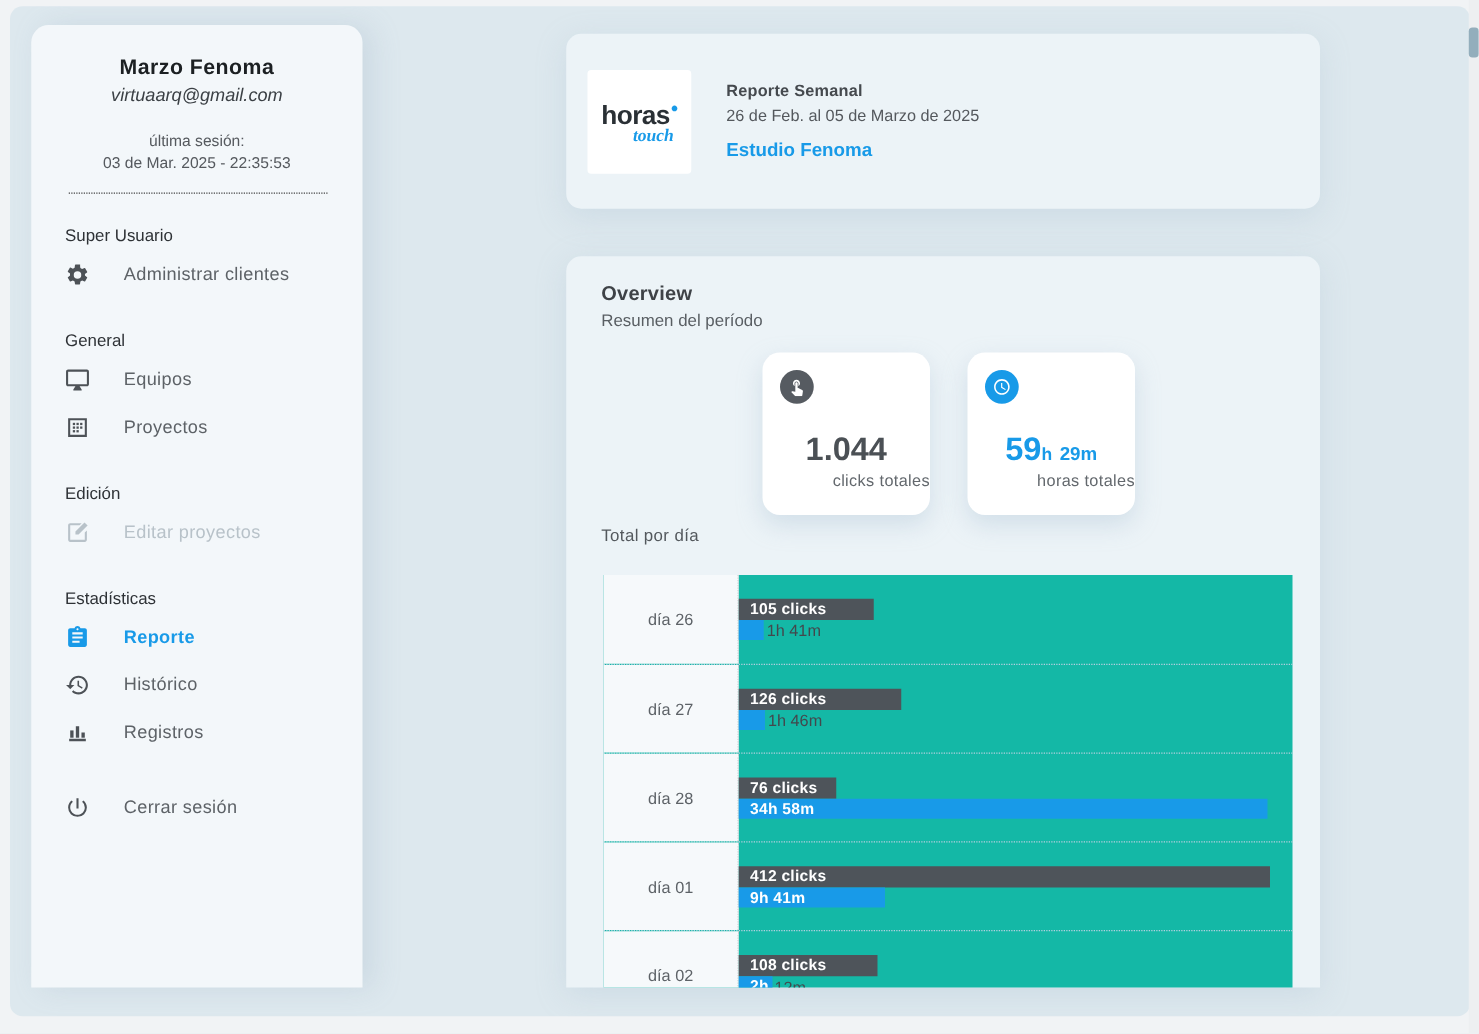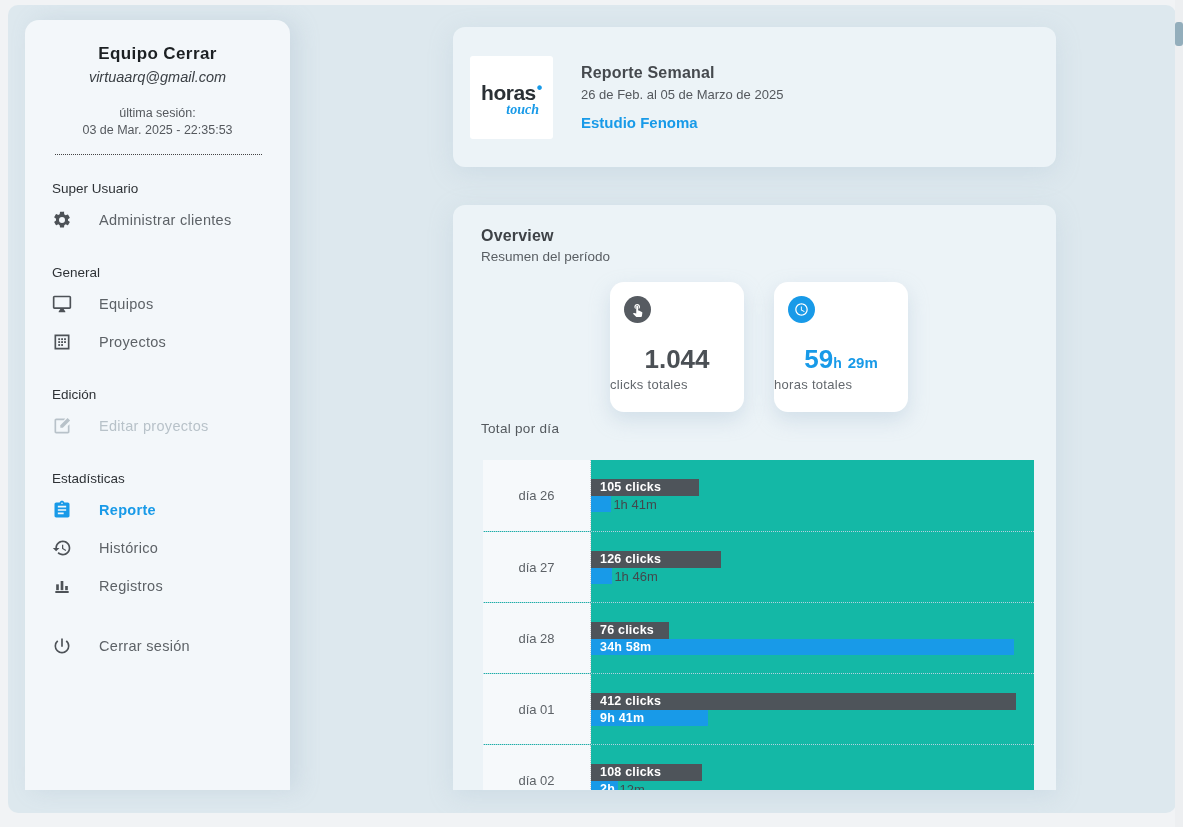--- a/index.html
+++ b/index.html
@@ -52,21 +52,21 @@
   }
   .logo-box {
     width:83px; height:83px; background:#ffffff; border-radius:3px;
     display:flex; flex-direction:column; align-items:center; justify-content:center;
   }
   .logo-punto { font-size:21px; font-weight:700; color:#2a3035; letter-spacing:-.5px; line-height:20px; }
   .logo-dot { color:#189ae8; font-size:16px; vertical-align:7px; margin-left:1px; }
   .logo-touch { font-family:"Liberation Serif", serif; font-style:italic; font-weight:700;
     color:#189ae8; font-size:14px; align-self:flex-end; margin-right:14px; line-height:13px; }
   .header-text { margin-left:28px; }
-  .report-title { font-size:16px; font-weight:700; color:#45494e; letter-spacing:.2px; }
+  .report-title { font-size:13px; font-weight:700; color:#45494e; letter-spacing:.2px; }
   .report-range { font-size:13px; color:#54585d; margin-top:5px; }
   .client-link { font-size:15px; font-weight:700; color:#189ae8; margin-top:12px; cursor:pointer; }
 
   .overview-card {
     position:absolute; left:445px; top:200px; width:603px; height:585px;
     background:#ecf3f7; border-radius:12px 12px 0 0;
     box-shadow:0 6px 24px rgba(160,185,205,.25);
     padding:22px 28px 0 28px;
   }
   .overview-title { font-size:16px; font-weight:700; color:#3e4247; letter-spacing:.2px; }
@@ -81,21 +81,21 @@
   .stat-icon {
     position:absolute; left:14px; top:14px; width:27px; height:27px; border-radius:50%;
     display:flex; align-items:center; justify-content:center;
   }
   .stat-icon svg { width:15px; height:15px; fill:#ffffff; }
   .stat-value { position:absolute; left:0; right:0; top:62px; text-align:center;
     font-size:26px; font-weight:700; color:#4b5055; }
   .stat-value.blue { color:#189ae8; }
   .stat-value .unit { font-size:14px; }
   .stat-value .secondary { font-size:15px; margin-left:6px; }
-  .stat-label { position:absolute; left:0; right:0; top:95px; text-align:left;
+  .stat-label { position:absolute; left:0; right:0; top:95px; text-align:right;
     font-size:13px; color:#63686d; letter-spacing:.3px; }
 
   .chart-title { position:absolute; left:28px; top:216px; font-size:13.5px; color:#53585d; letter-spacing:.3px; }
 
   .chart-table {
     position:absolute; left:30px; top:255px; width:551px; height:330px;
     background:#14b8a6; overflow:hidden;
   }
   .crow { display:flex; height:71px; }
   .crow + .crow { border-top:1px dotted #b5d0e0; }
@@ -117,21 +117,21 @@
   }
   .bar.hours:empty { padding-left:0; }
   .hours-out { font-size:13px; color:#43484d; margin-left:2px; white-space:nowrap; }
 </style>
 </head>
 <body>
 
 <div class="container">
 
   <aside class="sidebar">
-    <div class="team-name">Equipo Cerrar</div>
+    <div class="team-name">Marzo Fenoma</div>
     <div class="team-email">virtuaarq@gmail.com</div>
     <div class="session">
       <div>última sesión:</div>
       <div>03 de Mar. 2025 - 22:35:53</div>
     </div>
     <div class="divider"></div>
 
     <nav class="nav">
       <div class="section-label">Super Usuario</div>
 

